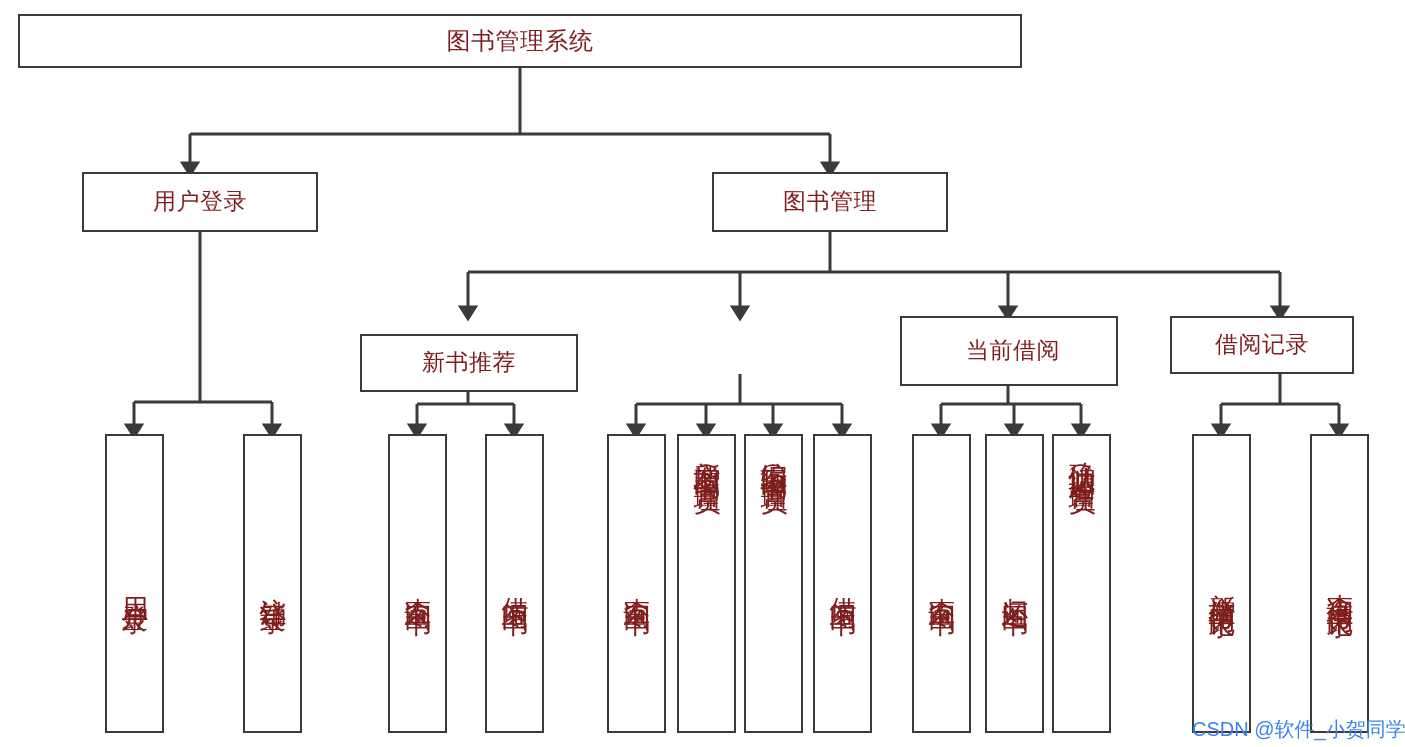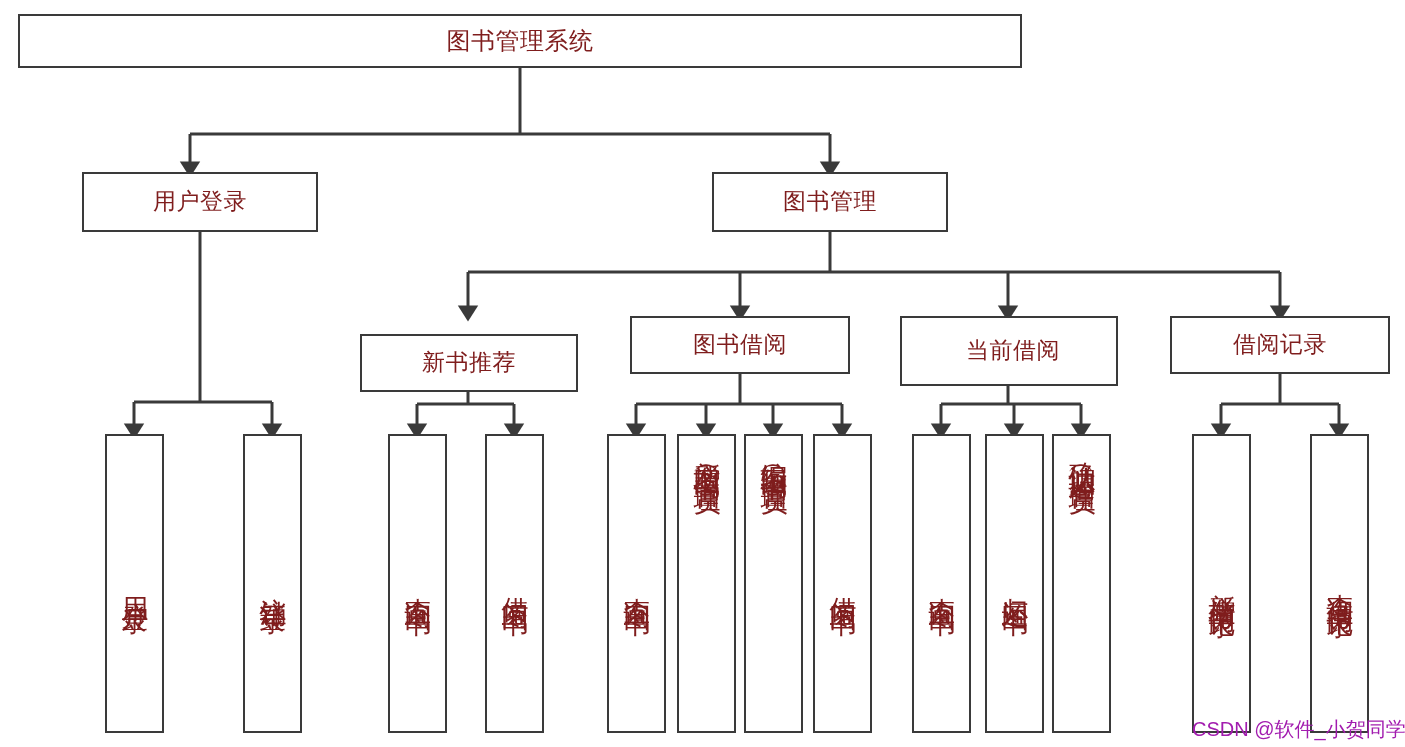--- a/index.html
+++ b/index.html
@@ -59,21 +59,21 @@
     font-size: 27px;
     line-height: 1.0;
     letter-spacing: 4px;
     white-space: nowrap;
   }
   .node.v.top {
     align-items: flex-start;
   }
   .watermark {
     position: absolute;
-    color: #a21caf;
+    color: #3b82f6;
     font-size: 20px;
     white-space: nowrap;
     font-family: "Liberation Sans", "DejaVu Sans", sans-serif;
   }
 </style>
 </head>
 <body>
 
 <div id="canvas">
 
@@ -134,27 +134,24 @@
   <div class="node h" style="left:82px; top:172px; width:236px; height:60px;">
     <span class="lbl">用户登录</span>
   </div>
   <div class="node h" style="left:712px; top:172px; width:236px; height:60px;">
     <span class="lbl">图书管理</span>
   </div>
 
   <div class="node h" style="left:360px; top:316px; width:218px; height:58px;margin-top:18px;">
     <span class="lbl">新书推荐</span>
   </div>
-  <div class="node h" style="left:630px; top:316px; width:220px; height:58px;">
-    <span class="lbl">图书借阅</span>
-  </div>
   <div class="node h" style="left:900px; top:316px; width:218px; height:70px;padding-left:8px;">
     <span class="lbl">当前借阅</span>
   </div>
-  <div class="node h" style="left:1170px; top:316px; width:220px; height:58px;">
+  <div class="node h" style="left:1170px; top:316px; width:184px; height:58px;">
     <span class="lbl">借阅记录</span>
   </div>
 
   <div class="node v" style="left:105px; top:434px; width:59px; height:299px;">
     <span class="lbl">用户登录</span>
   </div>
   <div class="node v" style="left:243px; top:434px; width:59px; height:299px;">
     <span class="lbl">注销登录</span>
   </div>
   <div class="node v" style="left:388px; top:434px; width:59px; height:299px;">

